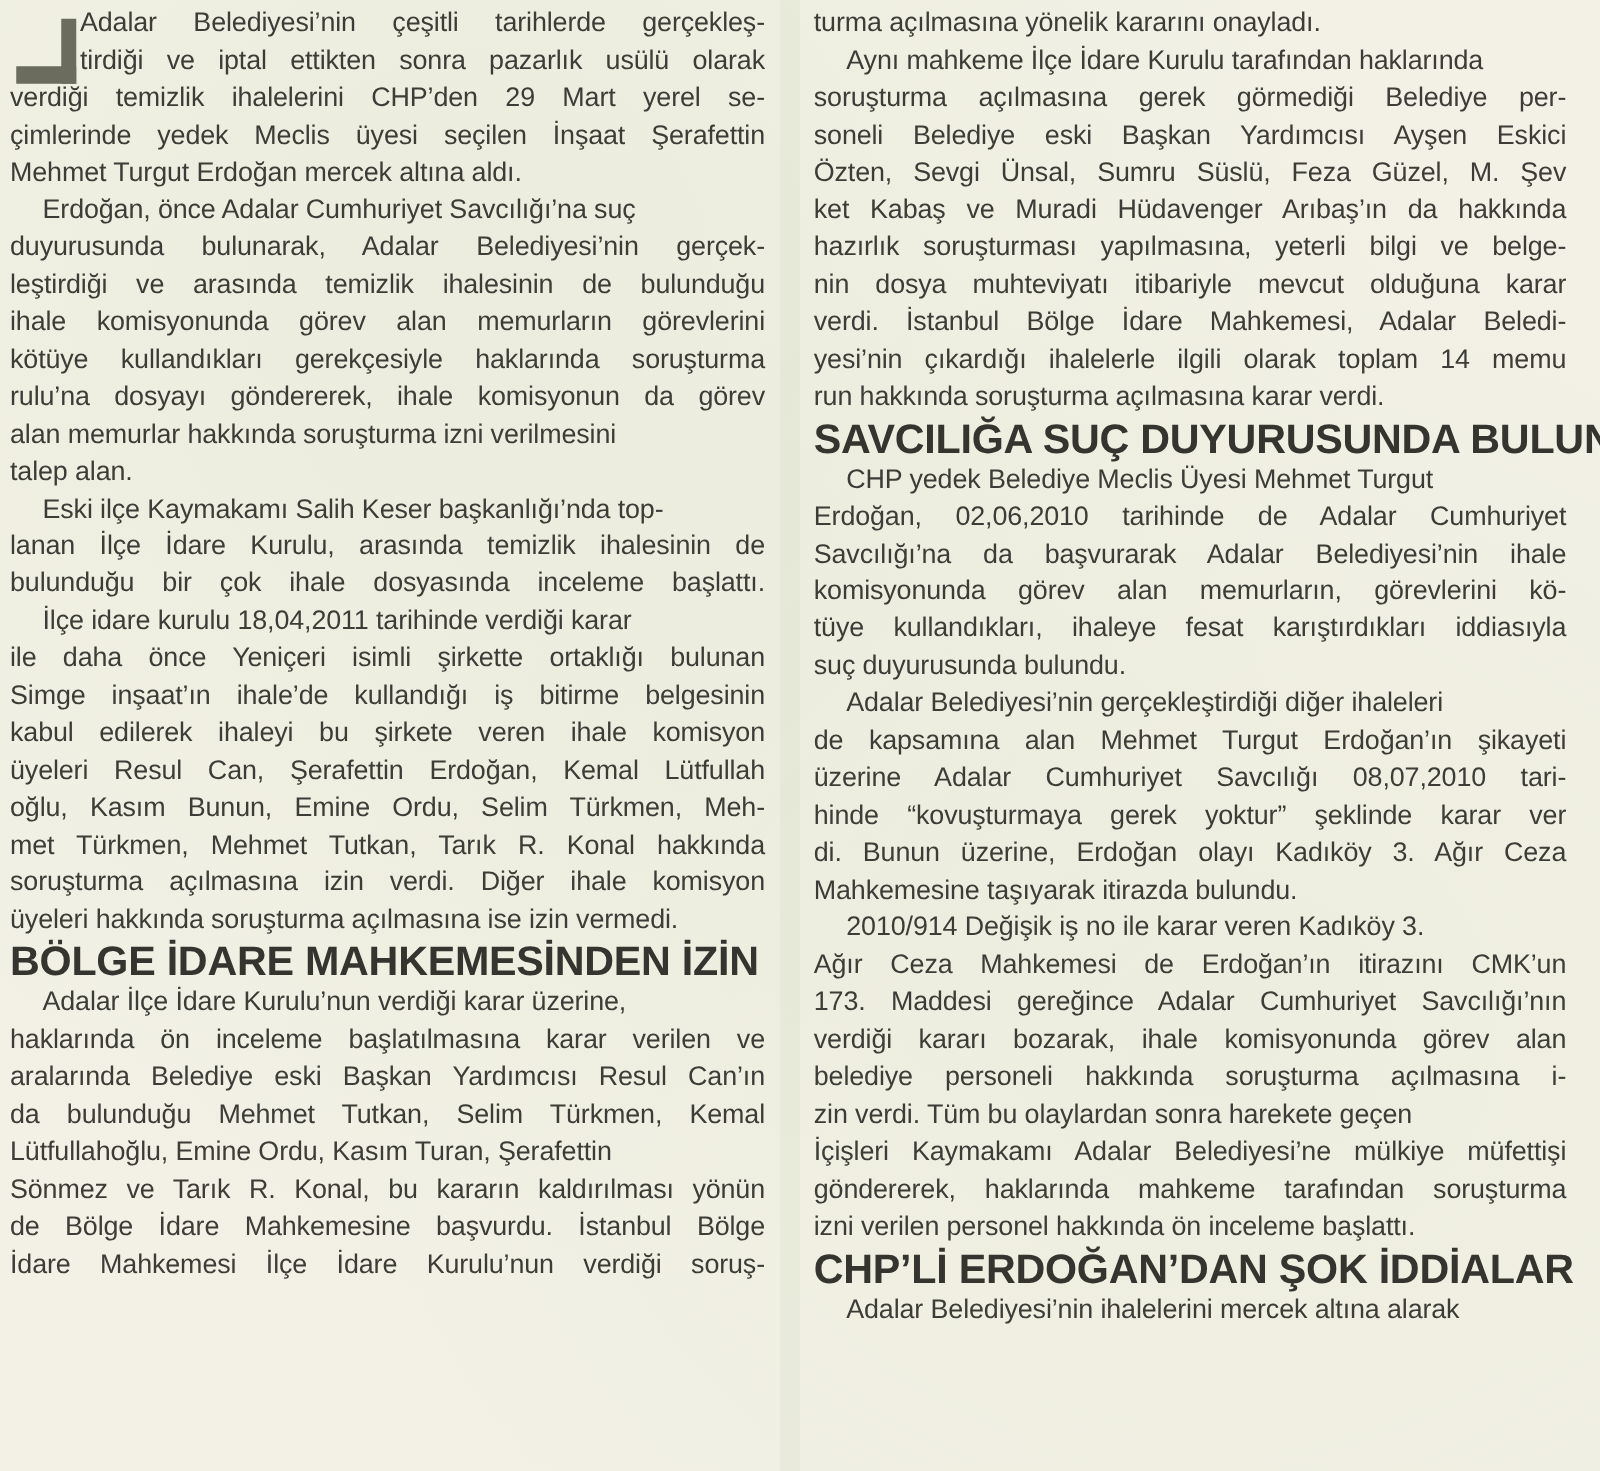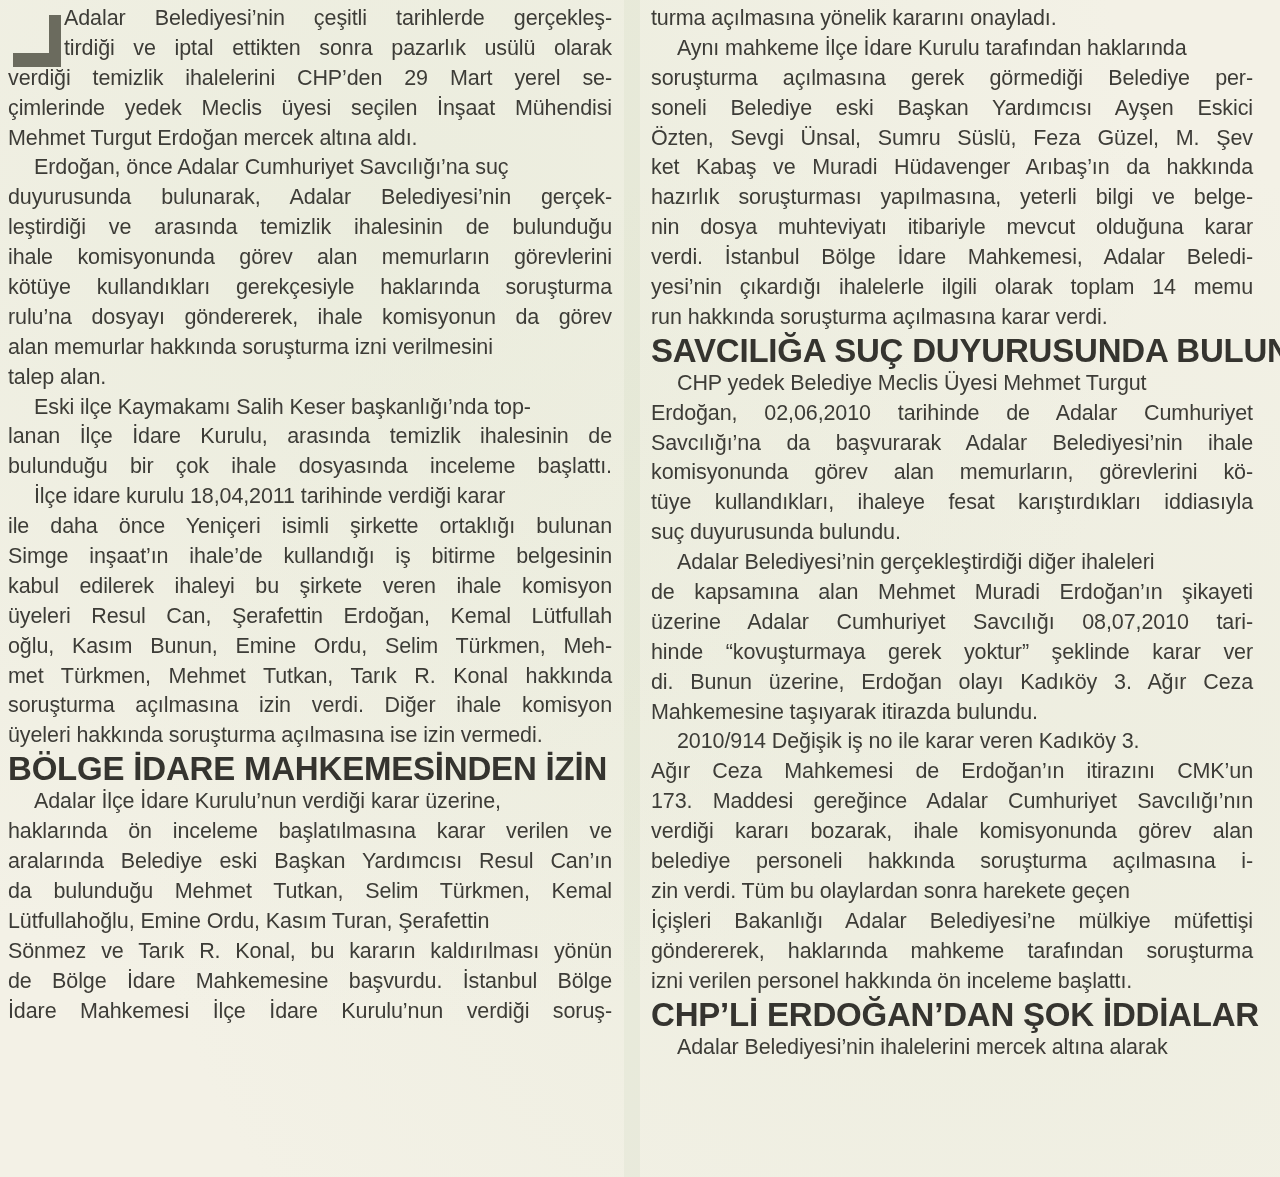--- a/index.html
+++ b/index.html
@@ -114,21 +114,21 @@
       <div class="bar-h"></div>
     </div>
 
     <div class="first-lines">
       <span class="line justify">Adalar Belediyesi’nin çeşitli tarihlerde gerçekleş-</span>
       <span class="line justify">tirdiği ve iptal ettikten sonra pazarlık usülü olarak</span>
     </div>
 
     <div>
       <span class="line justify">verdiği temizlik ihalelerini CHP’den 29 Mart yerel se-</span>
-      <span class="line justify">çimlerinde yedek Meclis üyesi seçilen İnşaat Mühendisi</span>
+      <span class="line justify">çimlerinde yedek Meclis üyesi seçilen İnşaat Şerafettin</span>
       <span class="line">Mehmet Turgut Erdoğan mercek altına aldı.</span>
     </div>
 
     <div>
       <span class="line indent">Erdoğan, önce Adalar Cumhuriyet Savcılığı’na suç</span>
       <span class="line justify">duyurusunda bulunarak, Adalar Belediyesi’nin gerçek-</span>
       <span class="line justify">leştirdiği ve arasında temizlik ihalesinin de bulunduğu</span>
       <span class="line justify">ihale komisyonunda görev alan memurların görevlerini</span>
       <span class="line justify">kötüye kullandıkları gerekçesiyle haklarında soruşturma</span>
       <span class="line justify">rulu’na dosyayı göndererek, ihale komisyonun da görev</span>
@@ -193,35 +193,35 @@
       <span class="line indent">CHP yedek Belediye Meclis Üyesi Mehmet Turgut</span>
       <span class="line justify">Erdoğan, 02,06,2010 tarihinde de Adalar Cumhuriyet</span>
       <span class="line justify">Savcılığı’na da başvurarak Adalar Belediyesi’nin ihale</span>
       <span class="line justify">komisyonunda görev alan memurların, görevlerini kö-</span>
       <span class="line justify">tüye kullandıkları, ihaleye fesat karıştırdıkları iddiasıyla</span>
       <span class="line">suç duyurusunda bulundu.</span>
     </div>
 
     <div>
       <span class="line indent">Adalar Belediyesi’nin gerçekleştirdiği diğer ihaleleri</span>
-      <span class="line justify">de kapsamına alan Mehmet Muradi Erdoğan’ın şikayeti</span>
+      <span class="line justify">de kapsamına alan Mehmet Turgut Erdoğan’ın şikayeti</span>
       <span class="line justify">üzerine Adalar Cumhuriyet Savcılığı 08,07,2010 tari-</span>
       <span class="line justify">hinde “kovuşturmaya gerek yoktur” şeklinde karar ver</span>
       <span class="line justify">di. Bunun üzerine, Erdoğan olayı Kadıköy 3. Ağır Ceza</span>
       <span class="line">Mahkemesine taşıyarak itirazda bulundu.</span>
     </div>
 
     <div>
       <span class="line indent">2010/914 Değişik iş no ile karar veren Kadıköy 3.</span>
       <span class="line justify">Ağır Ceza Mahkemesi de Erdoğan’ın itirazını CMK’un</span>
       <span class="line justify">173. Maddesi gereğince Adalar Cumhuriyet Savcılığı’nın</span>
       <span class="line justify">verdiği kararı bozarak, ihale komisyonunda görev alan</span>
       <span class="line justify">belediye personeli hakkında soruşturma açılmasına i-</span>
       <span class="line">zin verdi. Tüm bu olaylardan sonra harekete geçen</span>
-      <span class="line justify">İçişleri Bakanlığı Adalar Belediyesi’ne mülkiye müfettişi</span>
+      <span class="line justify">İçişleri Kaymakamı Adalar Belediyesi’ne mülkiye müfettişi</span>
       <span class="line justify">göndererek, haklarında mahkeme tarafından soruşturma</span>
       <span class="line">izni verilen personel hakkında ön inceleme başlattı.</span>
     </div>
 
     <span class="heading">CHP’Lİ ERDOĞAN’DAN ŞOK İDDİALAR</span>
 
     <div>
       <span class="line indent">Adalar Belediyesi’nin ihalelerini mercek altına alarak</span>
     </div>
   </div>

